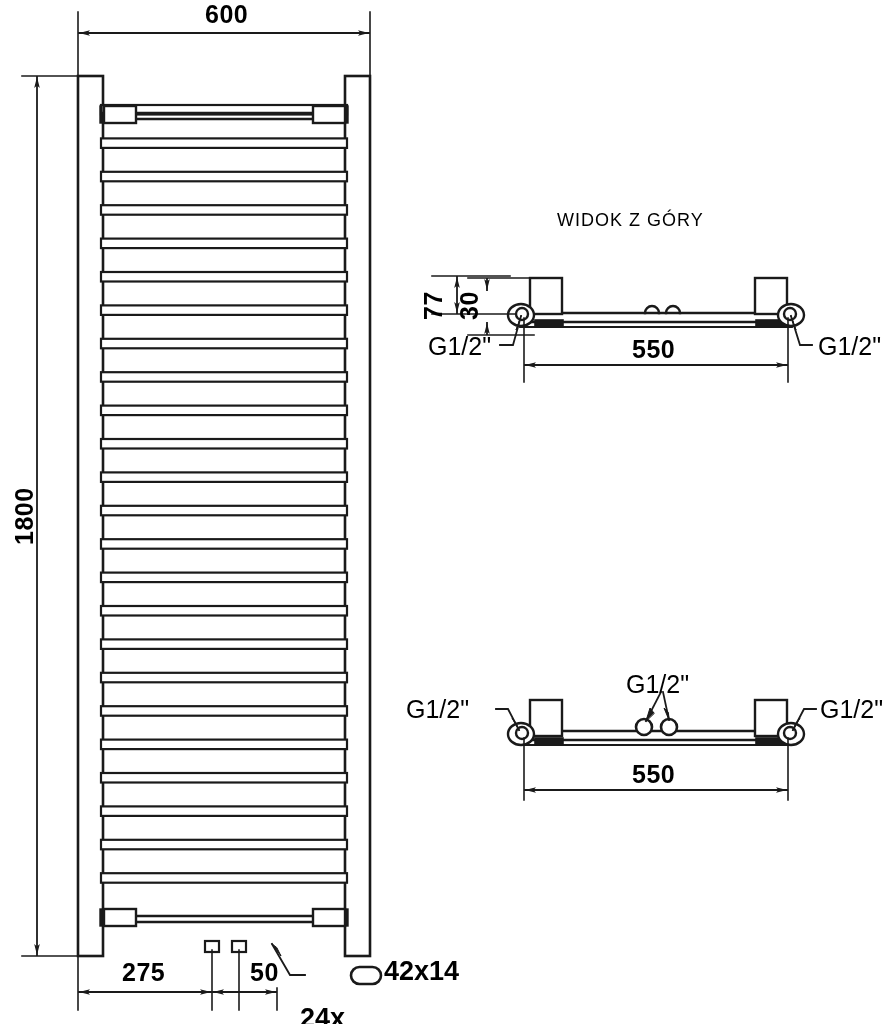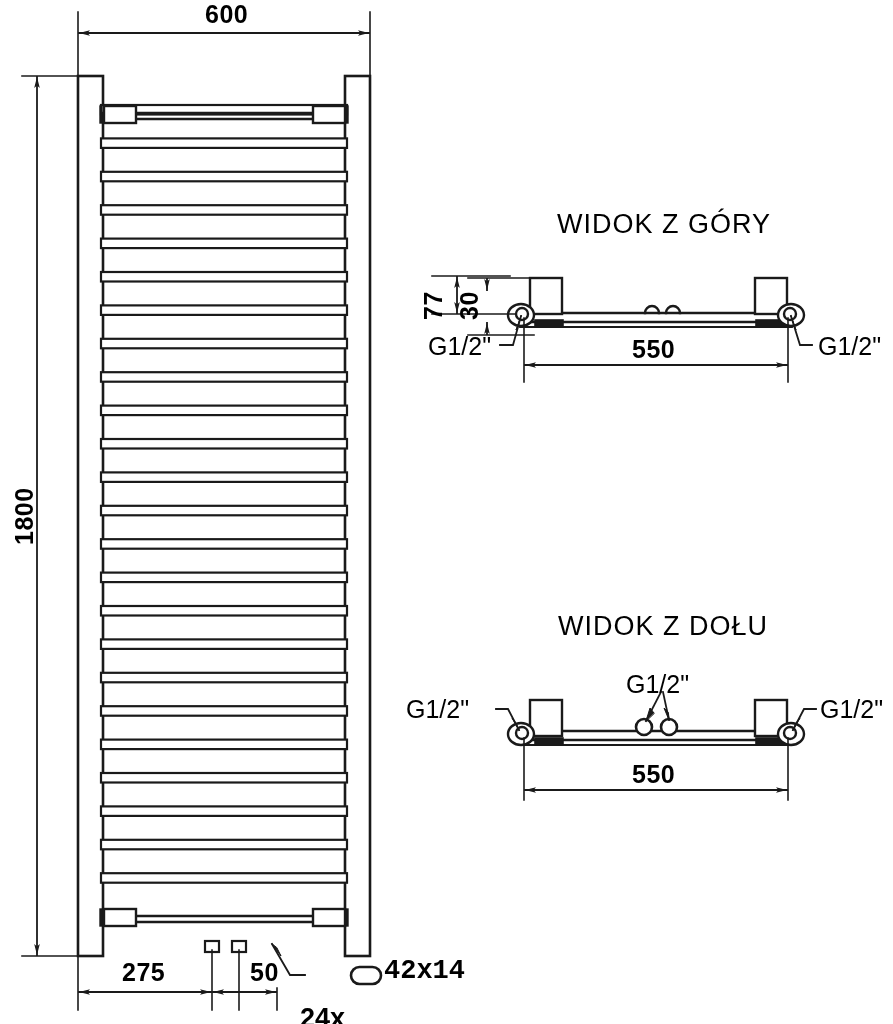--- a/index.html
+++ b/index.html
@@ -19,21 +19,21 @@
     color:#000;
     white-space:nowrap;
     line-height:1;
   }
   .dim{font-size:25px;font-weight:700;letter-spacing:0.5px;}
   .dim-rot{
     transform:rotate(-90deg);
     transform-origin:left top;
   }
   .thread{font-size:25px;font-weight:400;}
-  .viewtitle{font-size:27px;font-weight:400;letter-spacing:1px;text-align:center;}
+  .viewtitle{font-size:18px;font-weight:400;letter-spacing:1px;text-align:center;}
   .note{font-size:27px;font-weight:700;margin-top:43px;}
 </style>
 </head>
 <body>
 
 <div id="stage">
 
   <svg width="893" height="1024" viewBox="0 0 893 1024">
     <defs>
       <marker id="arrIn" markerWidth="12" markerHeight="8" refX="11" refY="4" orient="auto" markerUnits="userSpaceOnUse">
@@ -236,35 +236,34 @@
   <div class="lbl dim" style="left:205px;top:2px;">600</div>
 
   <div class="lbl dim dim-rot" style="left:12px;top:545px;">1800</div>
 
   <div class="lbl dim" style="left:122px;top:960px;">275</div>
 
   <div class="lbl dim" style="left:250px;top:960px;">50</div>
 
   <div class="lbl note" style="left:300px;top:962px;">24x</div>
 
-  <div class="lbl note" style="left:384px;top:915px;font-family:Liberation Mono, monospace;">42x14</div>
+  <div class="lbl note" style="left:384px;top:915px;">42x14</div>
 
   <div class="lbl viewtitle" style="left:557px;top:211px;">WIDOK Z GÓRY</div>
 
   <div class="lbl dim dim-rot" style="left:421px;top:320px;">77</div>
 
   <div class="lbl dim dim-rot" style="left:457px;top:320px;">30</div>
 
   <div class="lbl dim" style="left:632px;top:337px;">550</div>
 
   <div class="lbl thread" style="left:428px;top:334px;">G1/2"</div>
 
   <div class="lbl thread" style="left:818px;top:334px;">G1/2"</div>
 
-  <div class="lbl viewtitle" style="left:558px;top:613px;">WIDOK Z DOŁU</div>
 
   <div class="lbl thread" style="left:406px;top:697px;">G1/2"</div>
 
   <div class="lbl thread" style="left:626px;top:672px;">G1/2"</div>
 
   <div class="lbl thread" style="left:820px;top:697px;">G1/2"</div>
 
   <div class="lbl dim" style="left:632px;top:762px;">550</div>
 
 </div>

